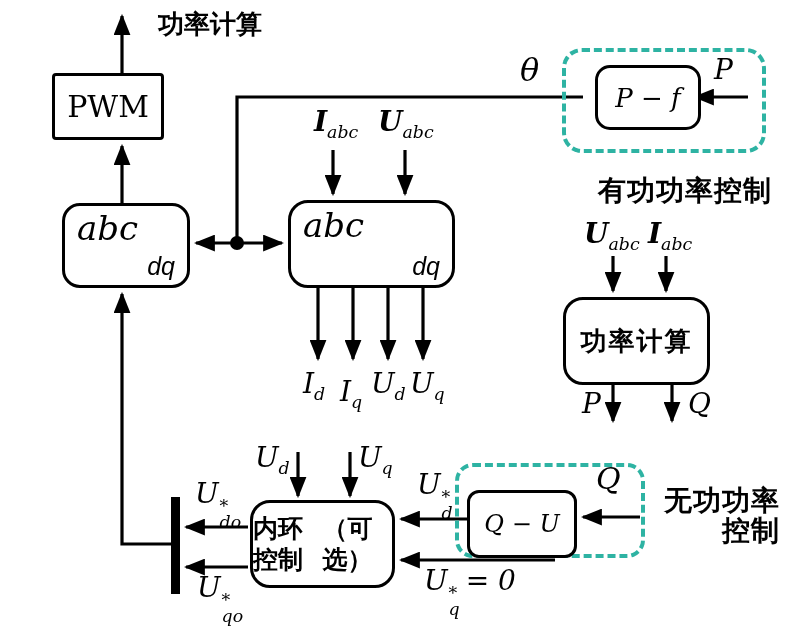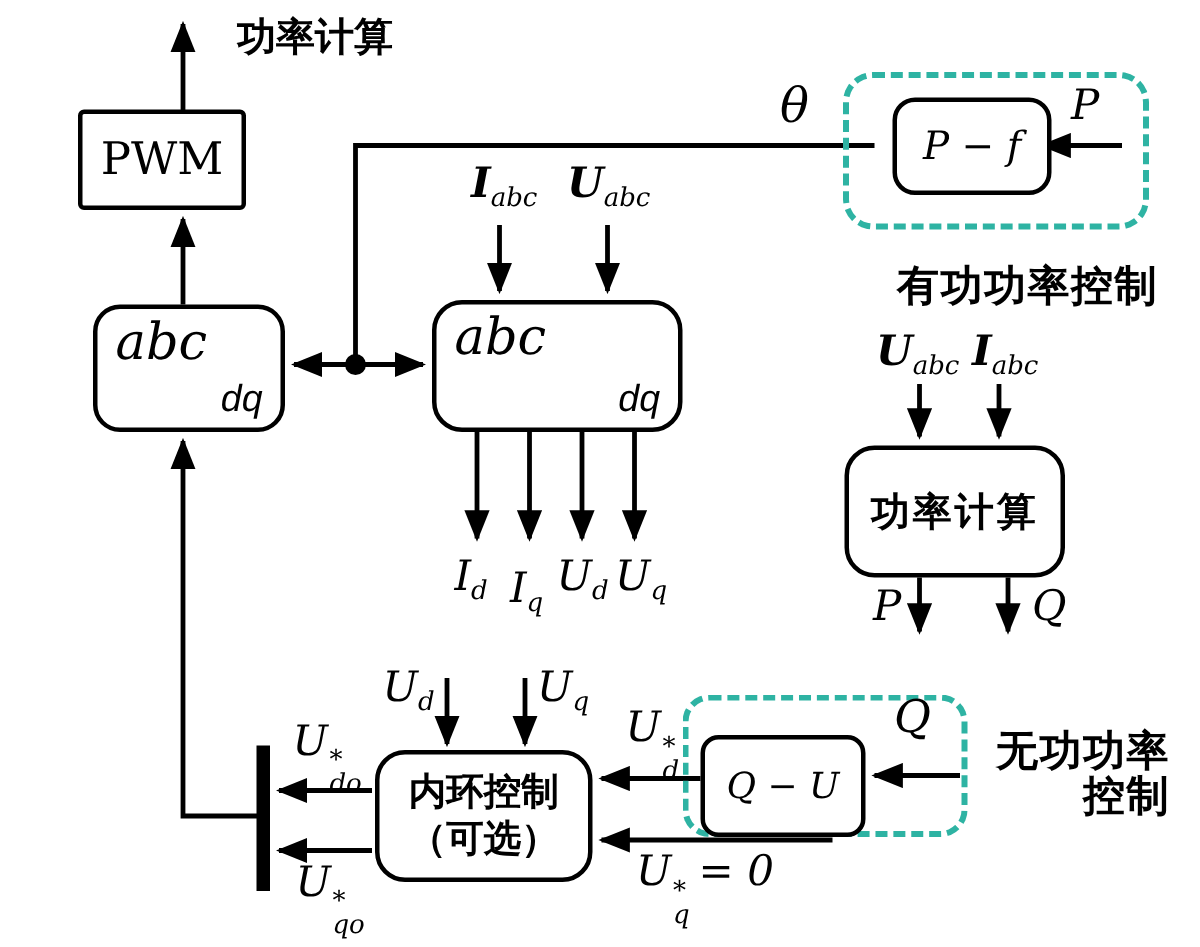--- a/index.html
+++ b/index.html
@@ -17,21 +17,21 @@
   }
   .blk-pwm      { left:52px;  top:73px;  width:112px; height:67px; border-radius:4px;
                   font-family:"DejaVu Serif","Liberation Serif",serif; font-size:30px; }
   .blk-abcdq-l  { left:62px;  top:203px; width:128px; height:85px; border-radius:18px; }
   .blk-abcdq-m  { left:288px; top:200px; width:167px; height:88px; border-radius:20px; }
   .blk-pf       { left:583px; top:65px;  width:106px; height:65px; border-radius:15px;
                   font-family:"DejaVu Serif","Liberation Serif",serif; font-style:italic; font-size:26px;margin-left:12px; }
   .blk-pc       { left:563px; top:297px; width:147px; height:88px; border-radius:20px;
                   font-size:26px; font-weight:600; letter-spacing:2px; }
   .blk-il       { left:250px; top:500px; width:145px; height:88px; border-radius:20px;
-                  font-size:25px; font-weight:600; flex-direction:column; line-height:31px; }
+                  font-size:25px; font-weight:600; flex-direction:row; line-height:31px; }
   .blk-qu       { left:467px; top:490px; width:110px; height:68px; border-radius:12px;
                   font-family:"DejaVu Serif","Liberation Serif",serif; font-style:italic; font-size:24px; }
 
   .dashed {
     position:absolute; box-sizing:border-box; background:transparent;
     border:4px dashed var(--accent,#2eb3a3);
   }
   .dash-pf { left:562px; top:48px;  width:204px; height:105px; border-radius:20px; }
   .dash-qu { left:455px; top:463px; width:190px; height:95px;  border-radius:18px; }
 

